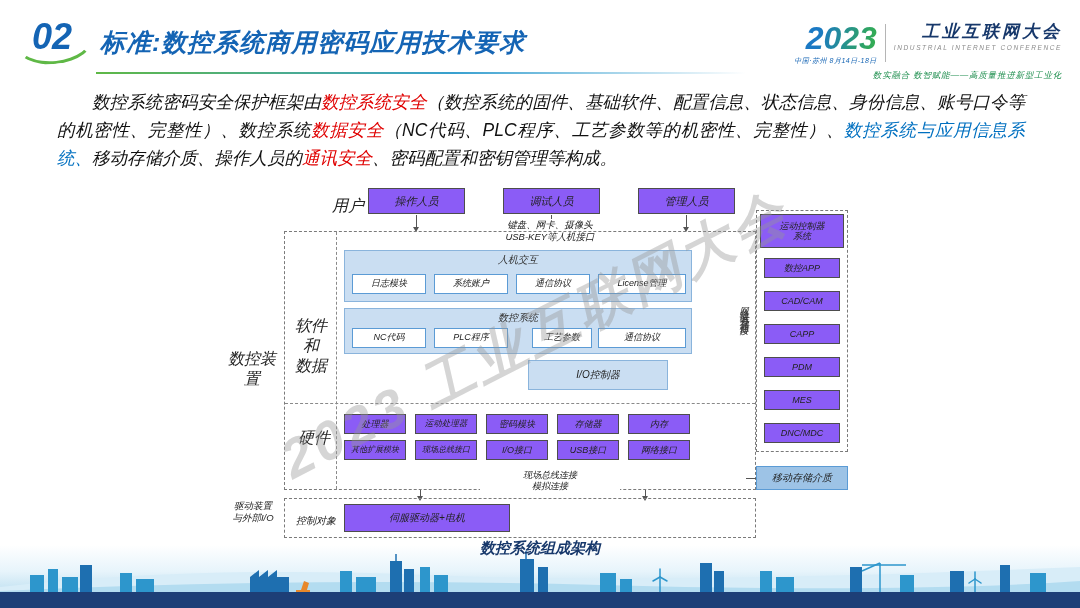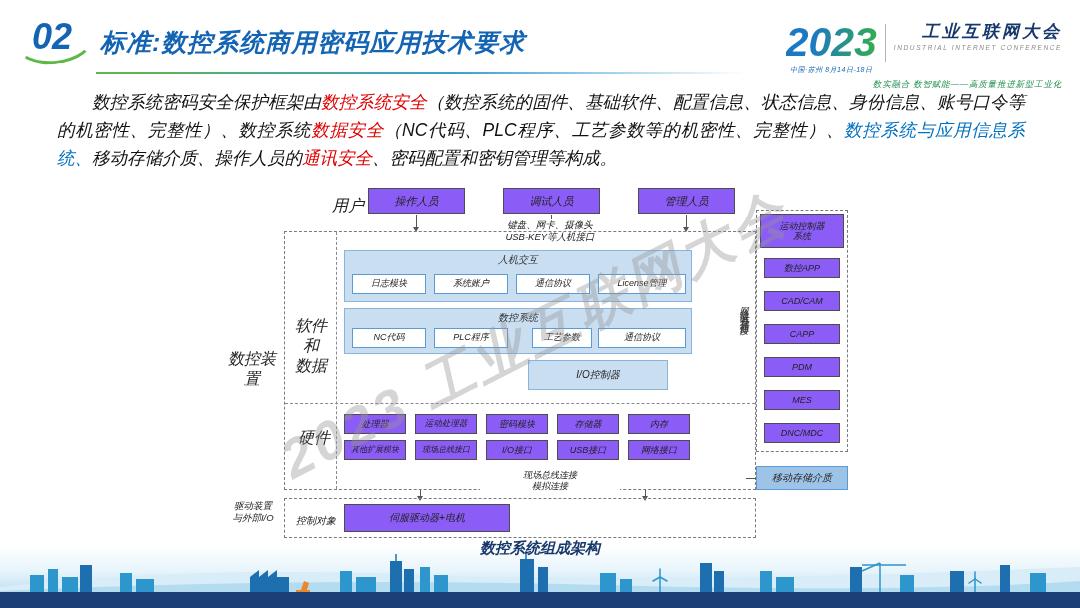--- a/index.html
+++ b/index.html
@@ -11,21 +11,21 @@
   }
   
   .num02 { position:absolute; left:32px; top:16px; font-size:36px; font-weight:bold; color:#1464b4; z-index:3;}
   .swoosh { position:absolute; left:14px; top:16px; width:80px; height:48px; border:3px solid transparent;
             border-bottom-color:#5fb846; border-radius:50%; transform:rotate(-6deg); z-index:2;}
   .page-title { position:absolute; left:100px; top:26px; font-size:25px; font-weight:bold; color:#1464b4; letter-spacing:1px;}
   .header-line { position:absolute; left:96px; top:72px; width:650px; height:2px;
                  background:linear-gradient(to right,#5fb846,#38a0d0 55%,rgba(56,160,208,0)); }
   .logo { position:absolute; right:18px; top:22px; text-align:right; }
   .logo-top { display:flex; align-items:flex-start; }
-  .logo-year { font-size:41px; font-weight:bold; line-height:1; color:#1b79c4; }
+  .logo-year { font-size:32px; font-weight:bold; line-height:1; color:#1b79c4; }
   @supports (-webkit-background-clip: text) {
     .logo-year { background:linear-gradient(100deg,#1b79c4 30%,#35b04a); -webkit-background-clip:text; -webkit-text-fill-color:transparent; }
   }
   .logo-year-sub { font-size:7px; color:#1464b4; letter-spacing:.5px; margin-top:2px; text-align:center;}
   .logo-div { width:1px; height:38px; background:#b5b5b5; margin:2px 8px 0 8px; }
   .logo-name { font-size:17px; font-weight:bold; color:#17386b; letter-spacing:3px; line-height:1.2;}
   .logo-name-sub { font-size:6.5px; color:#8a8a8a; letter-spacing:1.6px; margin-top:2px;}
   .logo-tagline { font-size:8.5px; color:#1f8f4f; letter-spacing:.8px; margin-top:4px;}
   
   .body-text { position:absolute; left:57px; top:88px; width:968px; font-size:17.5px; line-height:28px;

